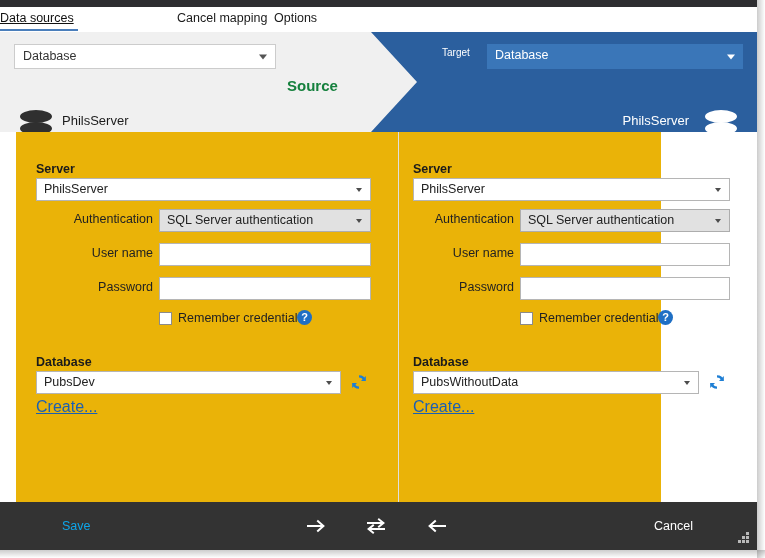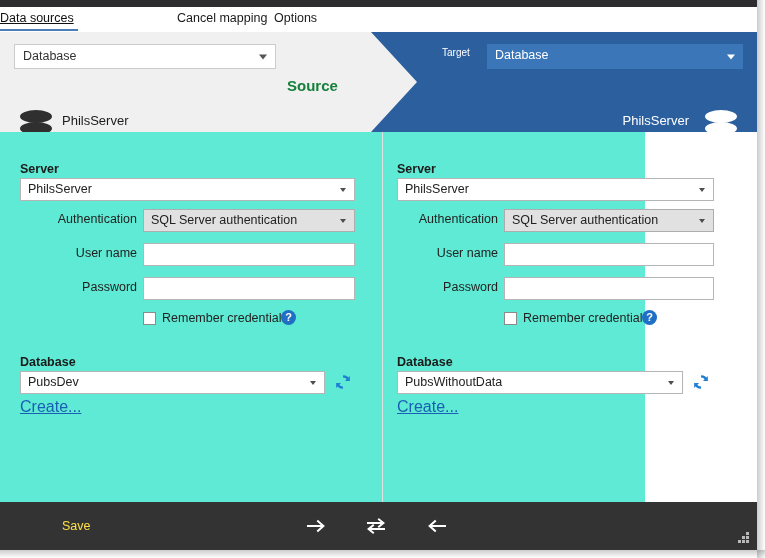--- a/index.html
+++ b/index.html
@@ -172,24 +172,24 @@
     text-align: right;
     font-size: 13px;
     color: #ffffff;
     line-height: 19px;
   }
   .name-strong { font-weight: bold; }
 
   
   .panels {
     position: absolute;
-    left: 0; top: 132px;
+    left: 16px; top: 132px;
     width: 645px;
     height: 370px;
-    background: #5eead4;
+    background: #eab308;
   }
   .panel-divider {
     position: absolute;
     left: 382px; top: 132px;
     width: 1px; height: 370px;
     background: #e0e0e0;
   }
   .panel { position: absolute; top: 0; height: 370px; }
   .panel-left  { left: 0;   width: 382px; }
   .panel-right { left: 383px; width: 374px; }
@@ -276,21 +276,21 @@
     position: absolute;
     left: 0; top: 502px;
     width: 757px; height: 48px;
     background: #333333;
   }
   .bbtn {
     position: absolute;
     top: 0; height: 48px;
     line-height: 48px;
     font-size: 12.5px;
-    color: #fde047;
+    color: #0ea5e9;
     white-space: nowrap;
     cursor: default;
   }
   .bbtn.enabled { color: #ffffff; }
   .bicon {
     position: absolute;
     top: 14px;
     width: 22px; height: 20px;
     cursor: default;
   }
@@ -477,20 +477,21 @@
         <path d="M3 7 L18 7 M14 3.4 L18.4 7 L14 10.6" stroke="#ffffff" stroke-width="2" fill="none" stroke-linecap="square"></path>
         <path d="M19 13 L4 13 M8 9.4 L3.6 13 L8 16.6" stroke="#ffffff" stroke-width="2" fill="none" stroke-linecap="square"></path>
       </svg>
     </span>
     <span class="bicon" style="left:425px;">
       <svg width="22" height="20" viewBox="0 0 22 20">
         <path d="M20 10 L5 10 M10 5.2 L4.6 10 L10 14.8" stroke="#ffffff" stroke-width="2" fill="none" stroke-linecap="square"></path>
       </svg>
     </span>
 
+    <span class="bbtn enabled" style="left:654px;">Cancel</span>
 
     <span class="grip">
       <i style="left:8px; top:0;"></i>
       <i style="left:4px; top:4px;"></i>
       <i style="left:8px; top:4px;"></i>
       <i style="left:0;  top:8px;"></i>
       <i style="left:4px; top:8px;"></i>
       <i style="left:8px; top:8px;"></i>
     </span>
   </div>

